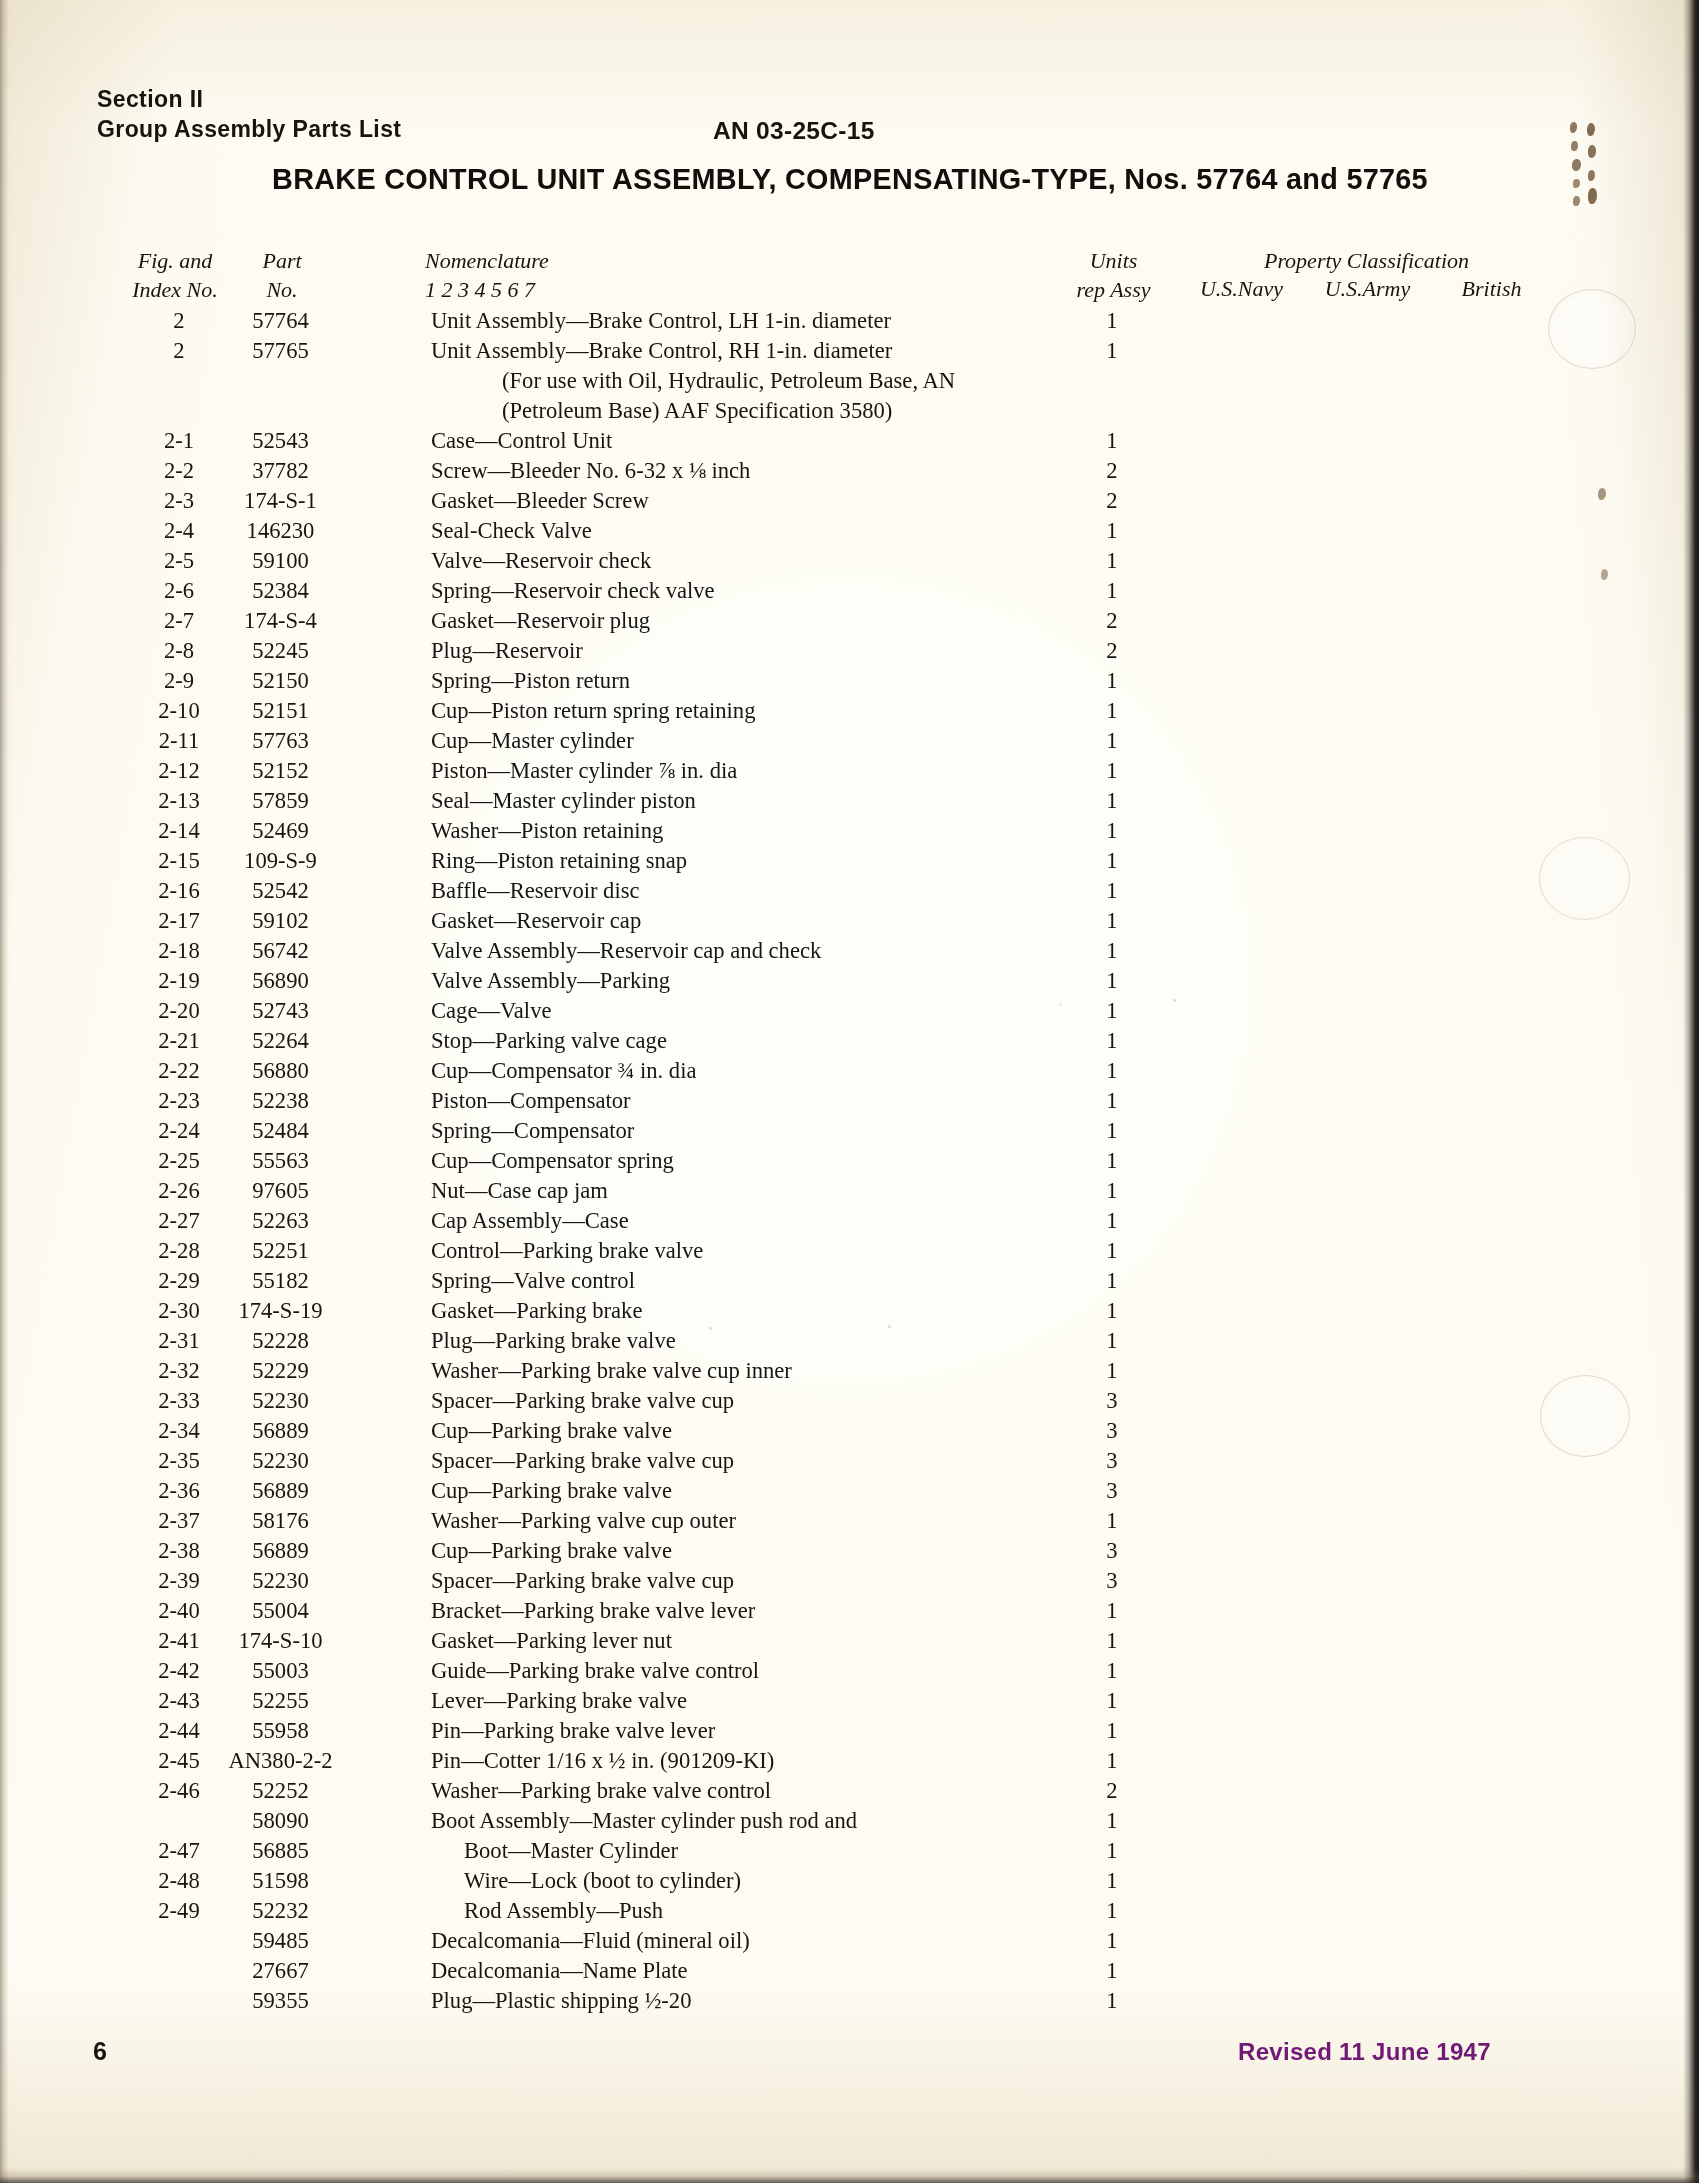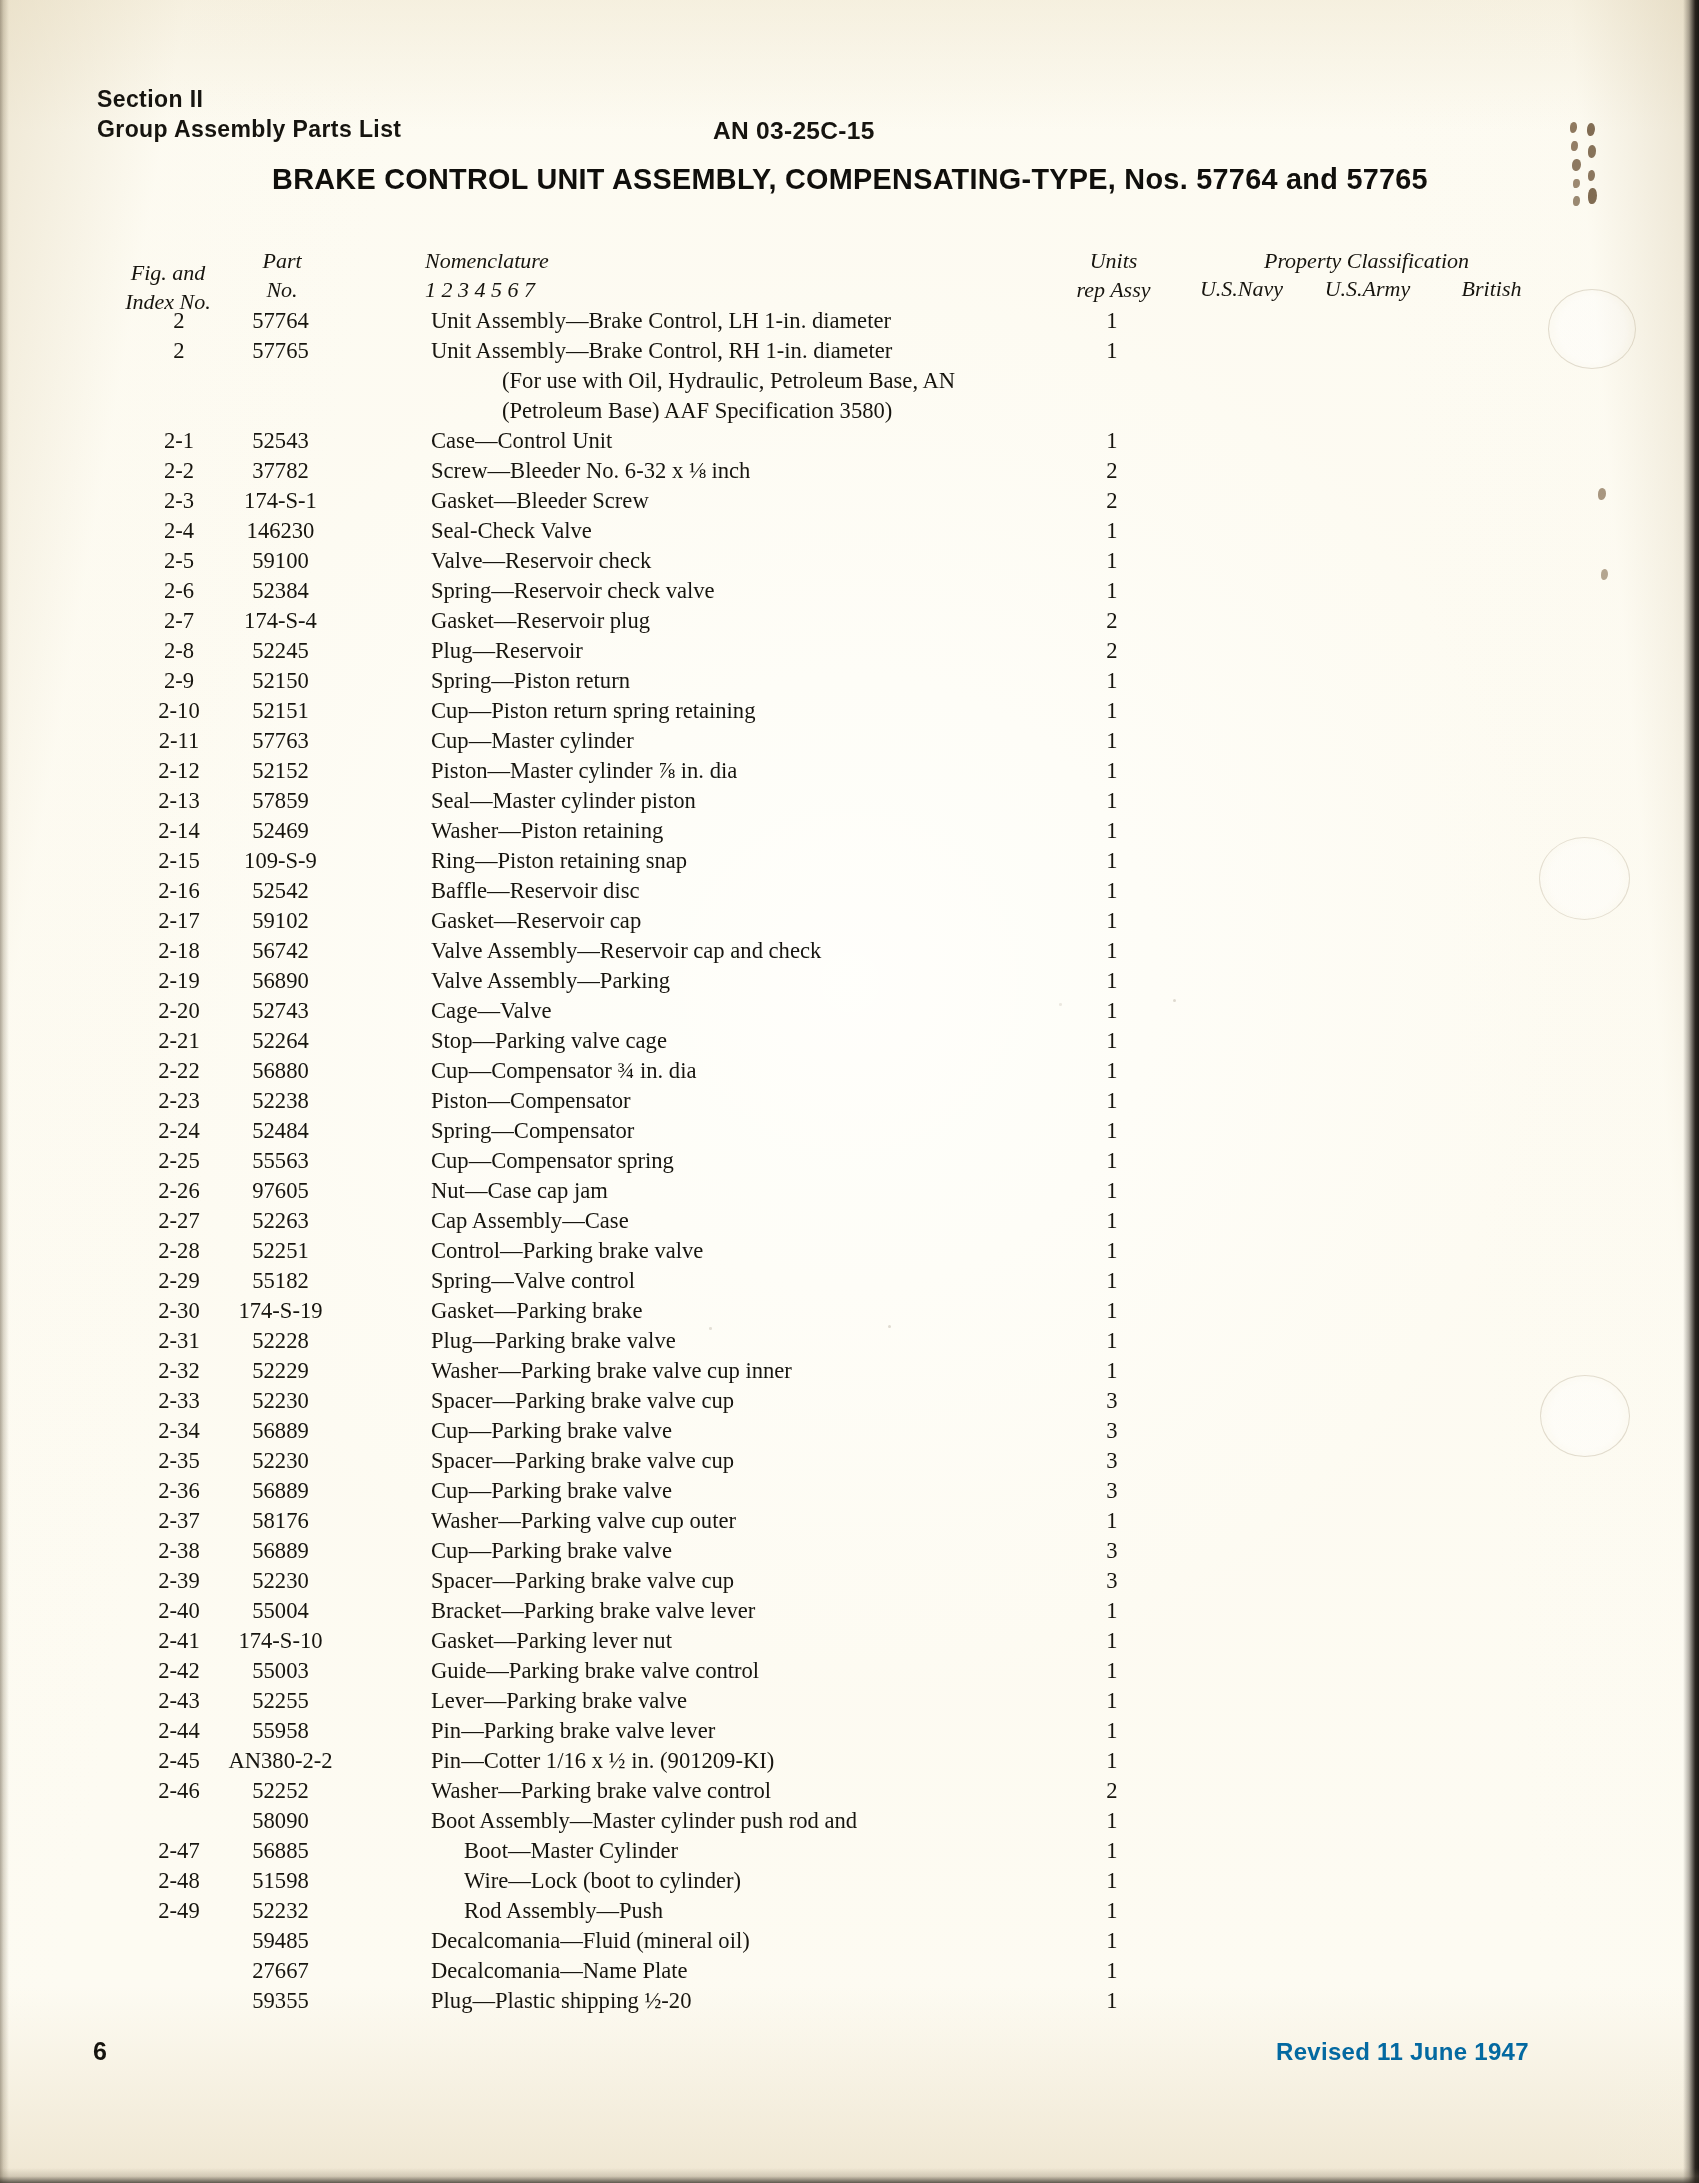--- a/index.html
+++ b/index.html
@@ -131,21 +131,21 @@
     top: 247px;
     left: 0;
     width: 1700px;
     height: 60px;
     font-style: italic;
     font-size: 22px;
     line-height: 1.30;
     color: #17150f;
   }
   .colhdr .cell { position: absolute; }
-  .ch-fig    { left: 95px;  width: 146px; text-align: center; margin-top: 12px; }
+  .ch-fig    { left: 102px;  width: 146px; text-align: center; }
   .ch-part   { left: 232px;  width: 100px; text-align: center; }
   .ch-nom    { left: 425px; }
   .ch-units  { left: 1057px; width: 113px; text-align: center; }
   .ch-prop   { left: 1214px; width: 305px; text-align: center; }
   .ch-navy   { left: 1182px; width: 119px; text-align: center; }
   .ch-army   { left: 1308px; width: 119px; text-align: center; }
   .ch-brit   { left: 1432px; width: 119px; text-align: center; }
 
   
   .tbl {
@@ -179,27 +179,27 @@
     position: absolute;
     left: 93px;
     top: 2037px;
     font-family: "Liberation Sans", "DejaVu Sans", sans-serif;
     font-weight: bold;
     font-size: 25px;
     color: #16140f;
   }
   .revised {
     position: absolute;
-    left: 1276px;
+    left: 1238px;
     top: 2038px;
     font-family: "Liberation Sans", "DejaVu Sans", sans-serif;
     font-weight: bold;
     font-size: 24px;
     letter-spacing: 0.3px;
-    color: #0369a1;
+    color: #701a75;
   }
 </style>
 </head>
 <body>
 
 <div class="page">
 
   <div class="paper-tint"></div>
   <div class="scan-edge-left"></div>
   <div class="scan-edge-right"></div>

